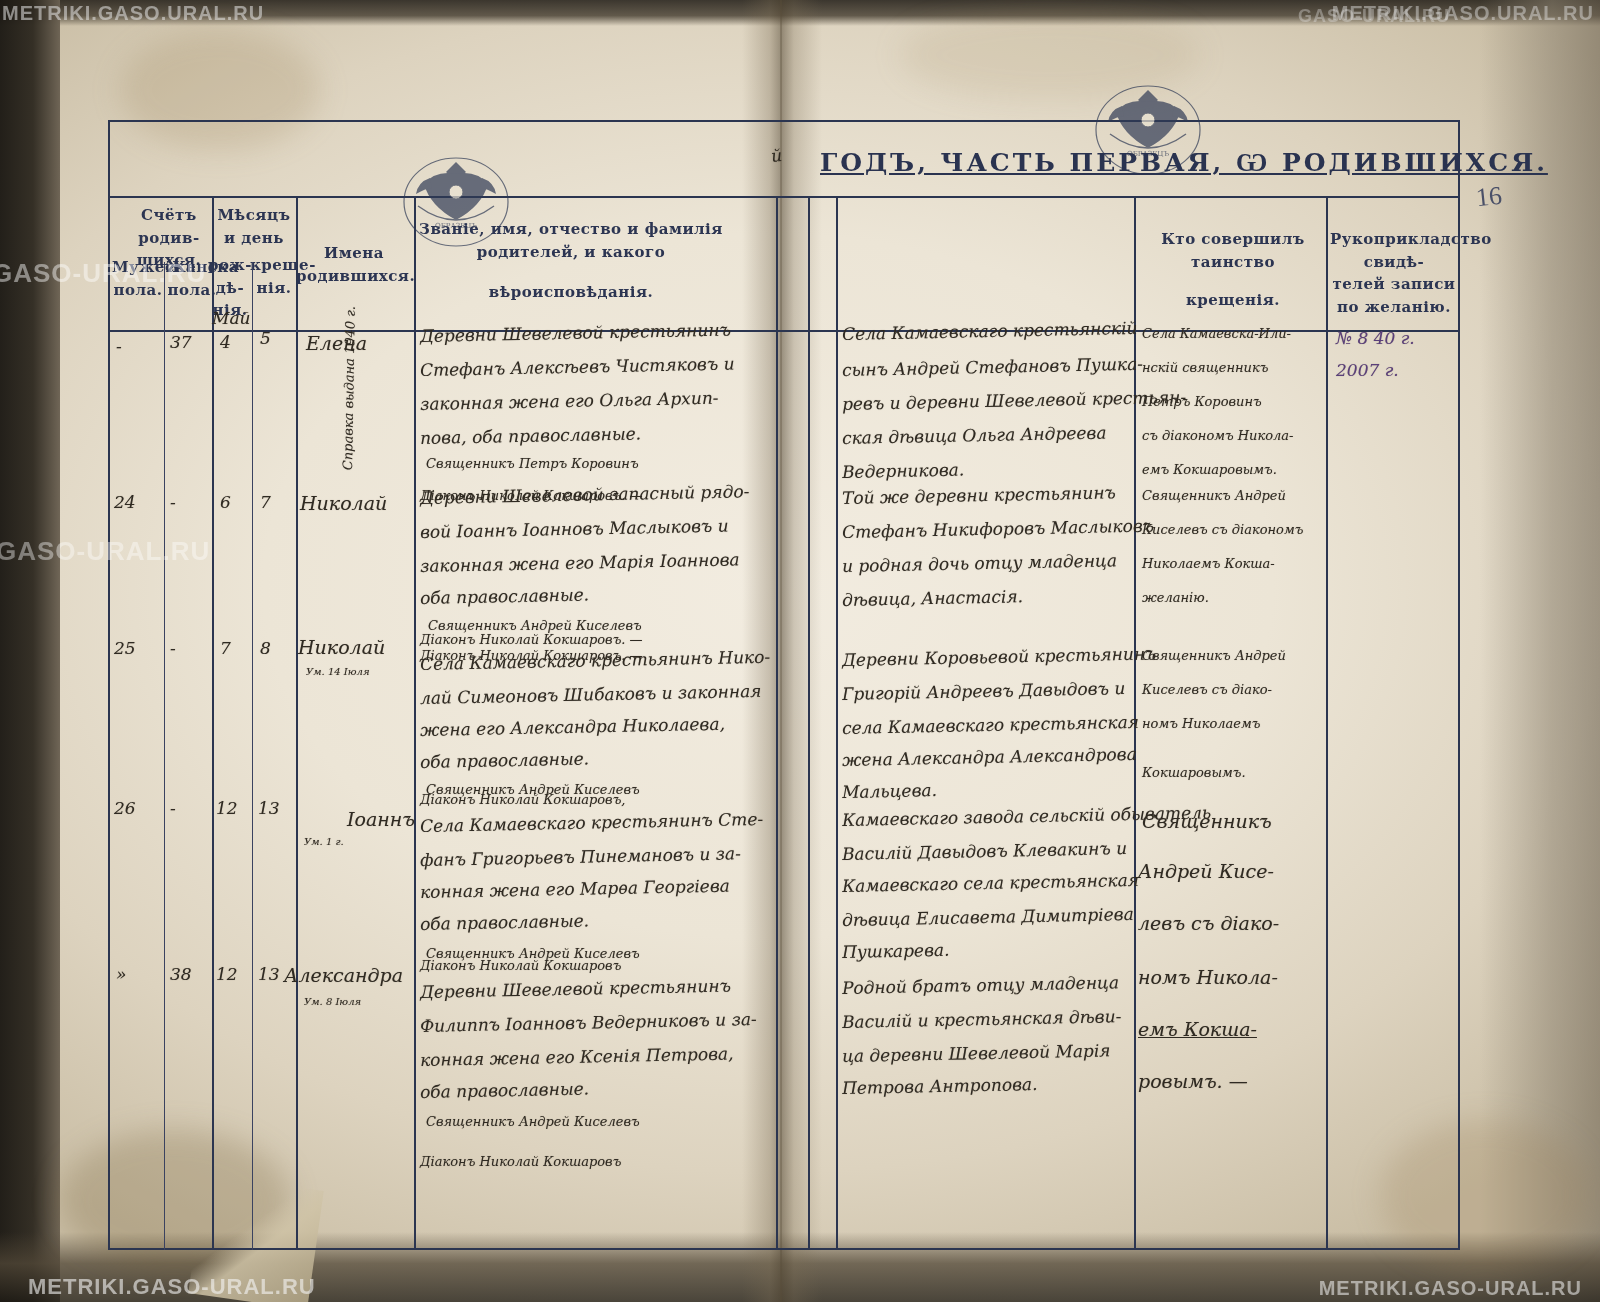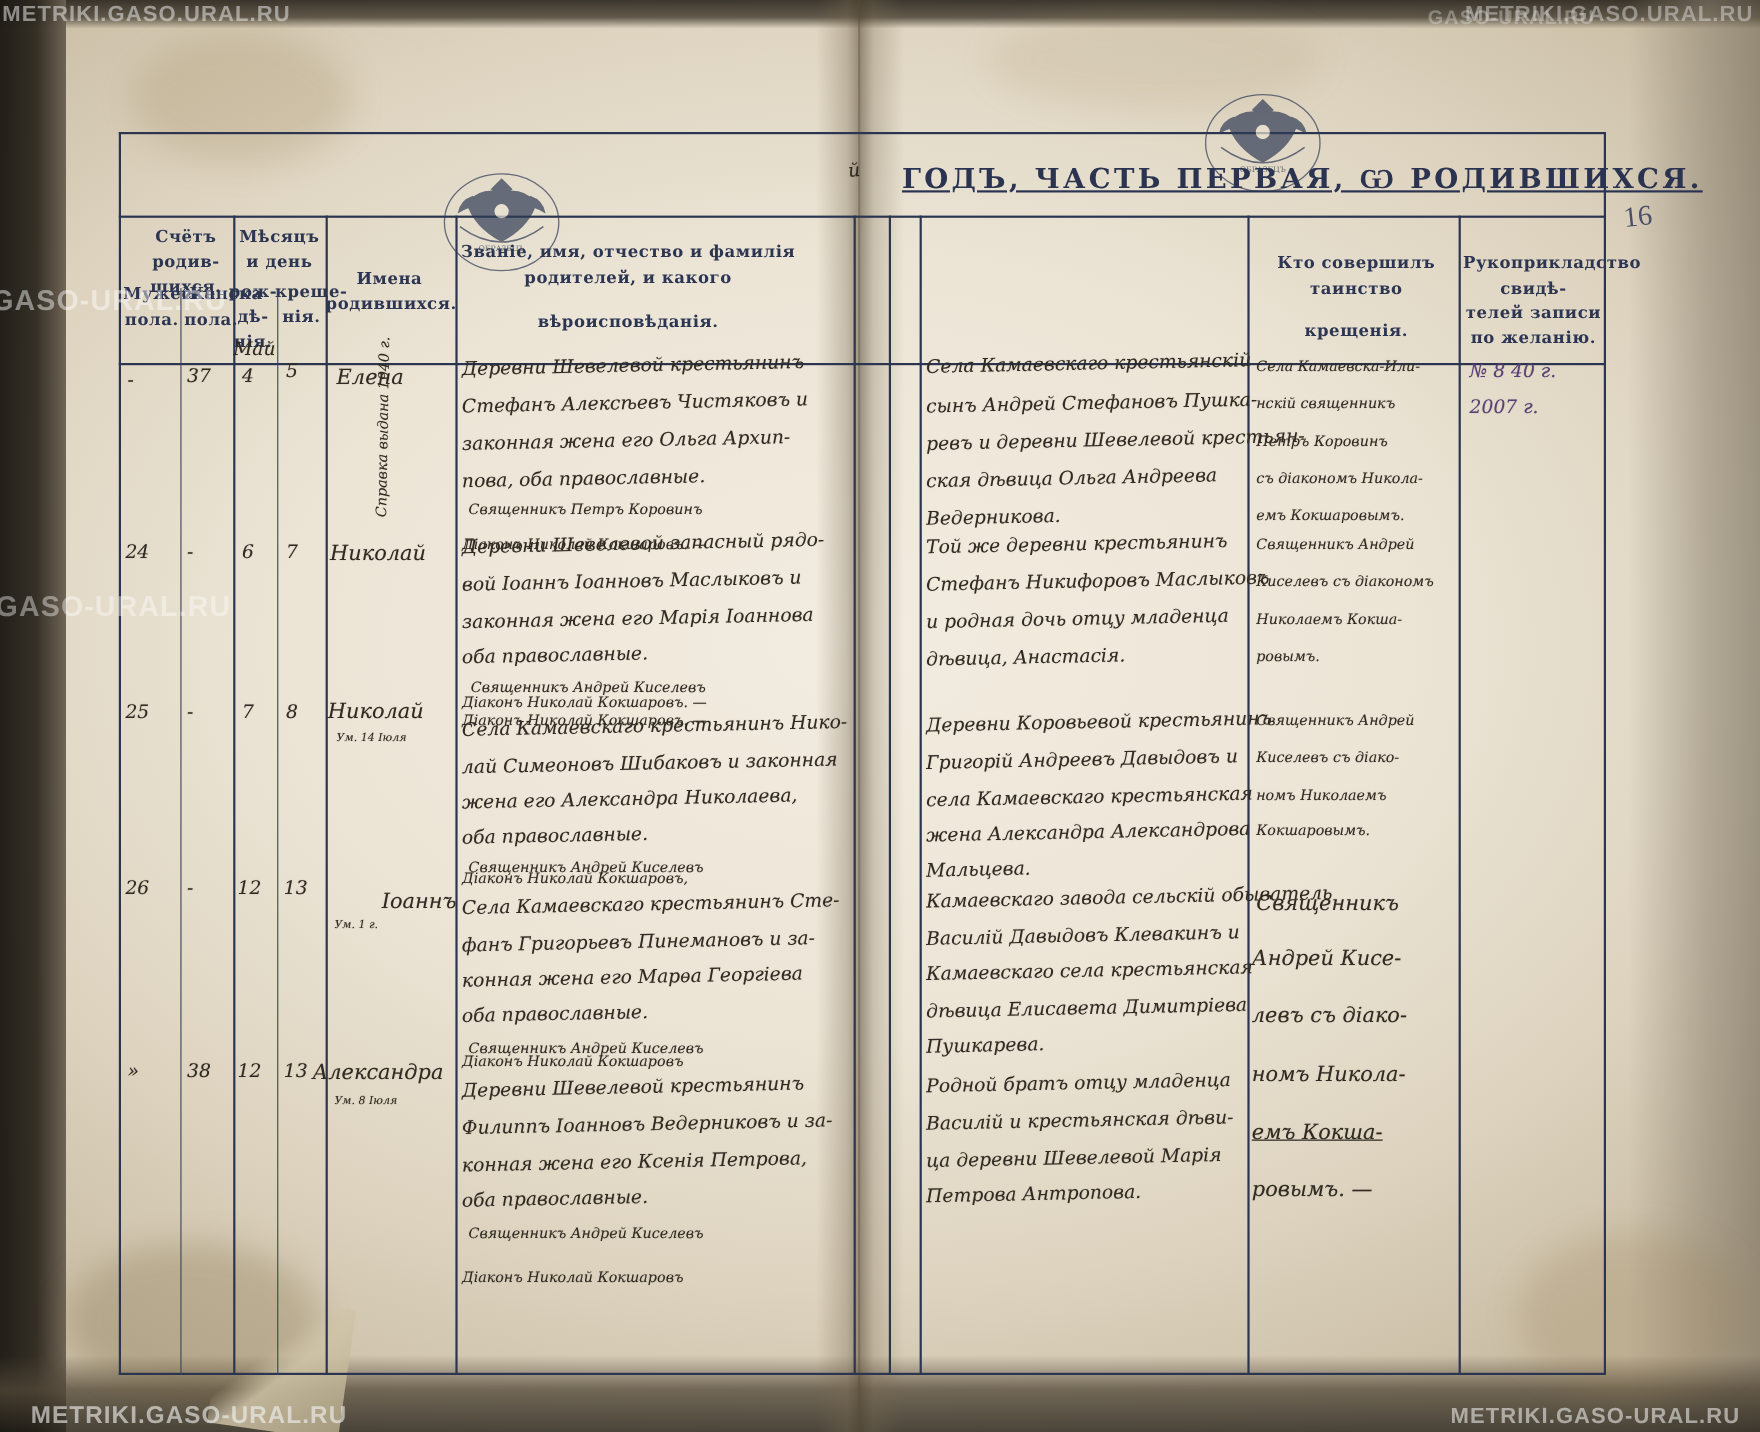--- a/index.html
+++ b/index.html
@@ -298,21 +298,21 @@
       <div class="hw sm" style="left:312px;top:528px;">Діаконъ Николай Кокшаровъ. —</div>
 
       <div class="hw md slant2" style="left:734px;top:368px;">Той же деревни крестьянинъ</div>
       <div class="hw md slant2" style="left:734px;top:402px;">Стефанъ Никифоровъ Маслыковъ</div>
       <div class="hw md slant2" style="left:734px;top:436px;">и родная дочь отцу младенца</div>
       <div class="hw md slant2" style="left:734px;top:470px;">дѣвица, Анастасія.</div>
 
       <div class="hw sm" style="left:1034px;top:368px;">Священникъ Андрей</div>
       <div class="hw sm" style="left:1034px;top:402px;">Киселевъ съ діакономъ</div>
       <div class="hw sm" style="left:1034px;top:436px;">Николаемъ Кокша-</div>
-      <div class="hw sm" style="left:1034px;top:470px;">ровымъ.</div>
+      <div class="hw sm" style="left:1034px;top:470px;">желанію.</div>
     </div>
 
     <div>
       <div class="hw md" style="left:6px;  top:518px;">25</div>
       <div class="hw md" style="left:62px; top:518px;">-</div>
       <div class="hw md" style="left:112px;top:518px;">7</div>
       <div class="hw md" style="left:152px;top:518px;">8</div>
       <div class="hw lg" style="left:190px;top:516px;">Николай</div>
       <div class="hw tiny" style="left:198px;top:546px;">Ум. 14 Іюля</div>
 
@@ -325,21 +325,21 @@
 
       <div class="hw md slant2" style="left:734px;top:530px;">Деревни Коровьевой крестьянинъ</div>
       <div class="hw md slant2" style="left:734px;top:564px;">Григорій Андреевъ Давыдовъ и</div>
       <div class="hw md slant2" style="left:734px;top:598px;">села Камаевскаго крестьянская</div>
       <div class="hw md slant2" style="left:734px;top:630px;">жена Александра Александрова</div>
       <div class="hw md slant2" style="left:734px;top:662px;">Мальцева.</div>
 
       <div class="hw sm" style="left:1034px;top:528px;">Священникъ Андрей</div>
       <div class="hw sm" style="left:1034px;top:562px;">Киселевъ съ діако-</div>
       <div class="hw sm" style="left:1034px;top:596px;">номъ Николаемъ</div>
-      <div class="hw sm" style="left:1034px;top:628px;">Кокшаровымъ.</div>
+      <div class="hw sm" style="left:1034px;top:645px;">Кокшаровымъ.</div>
     </div>
 
     <div>
       <div class="hw md" style="left:6px;  top:678px;">26</div>
       <div class="hw md" style="left:62px; top:678px;">-</div>
       <div class="hw md" style="left:108px;top:678px;">12</div>
       <div class="hw md" style="left:150px;top:678px;">13</div>
       <div class="hw lg" style="left:192px;top:688px;margin-left:47px;">Іоаннъ</div>
       <div class="hw tiny" style="left:196px;top:716px;">Ум. 1 г.</div>
 

